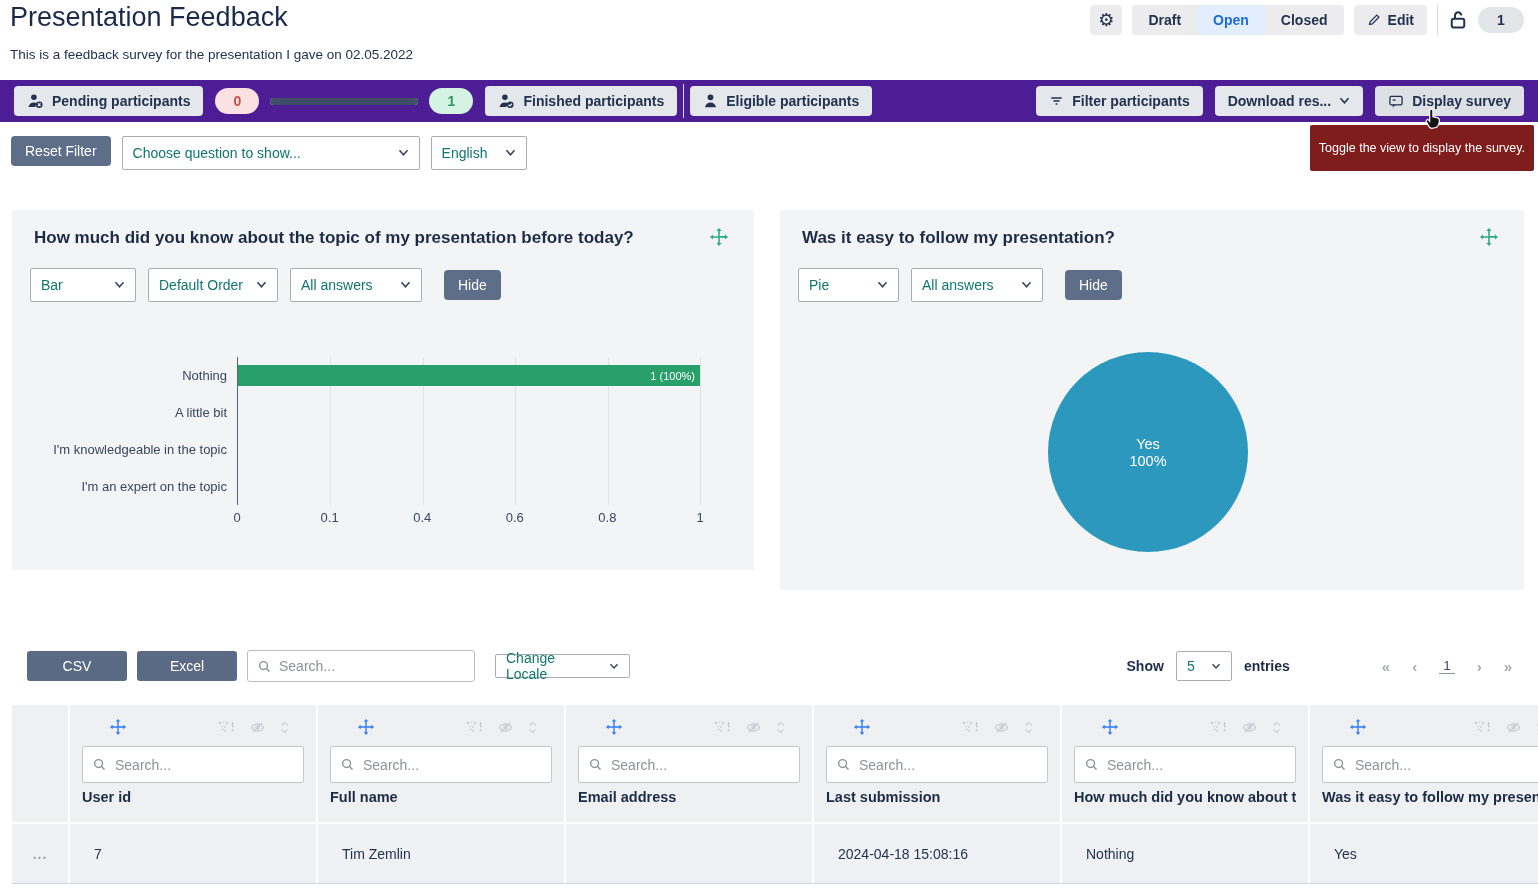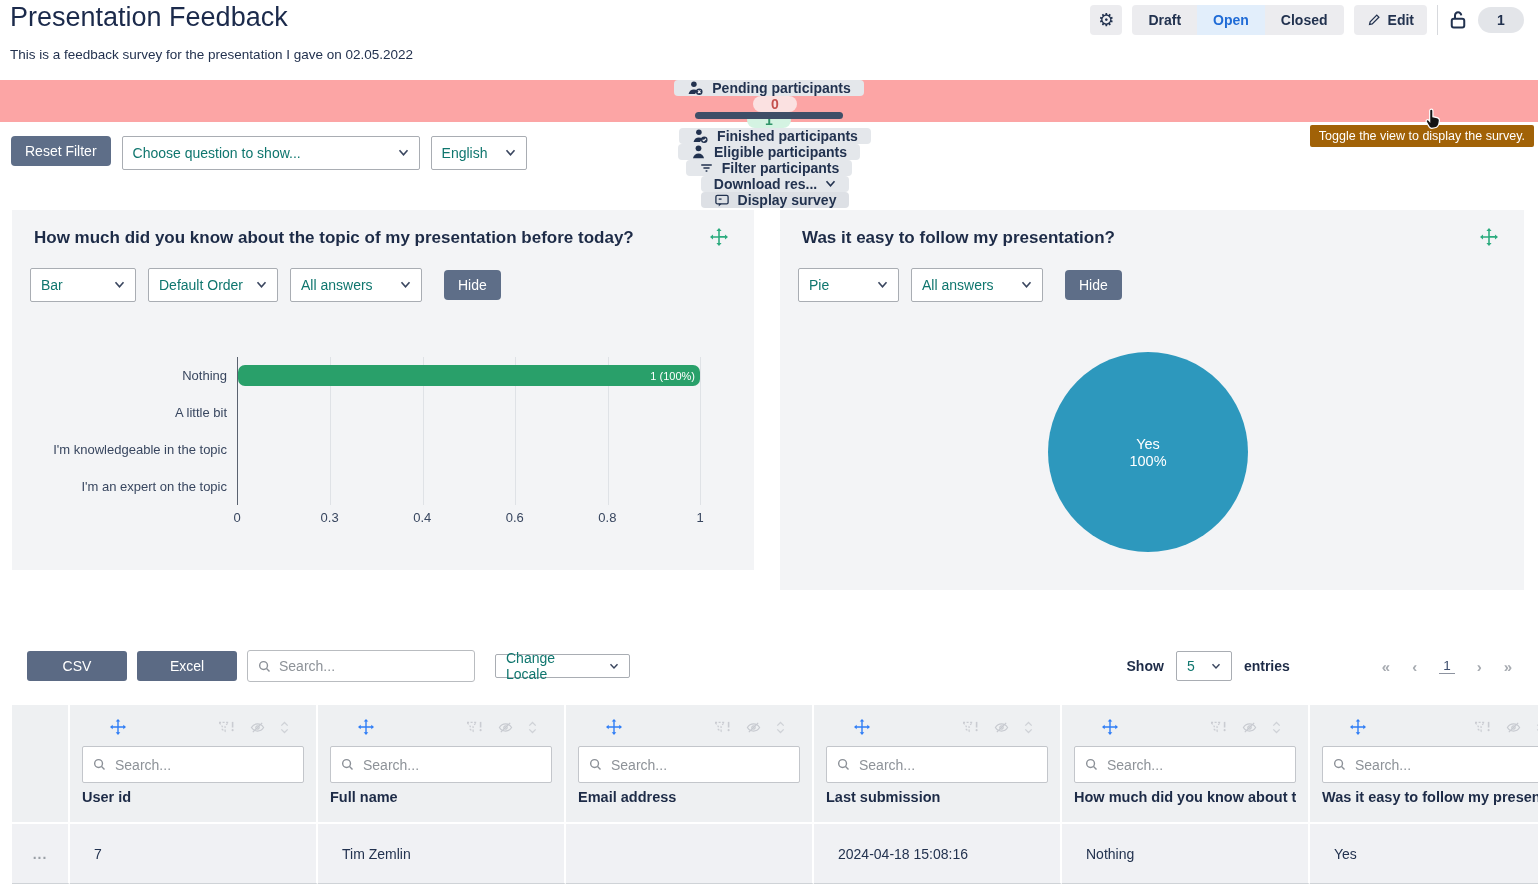--- a/index.html
+++ b/index.html
@@ -13,32 +13,32 @@
   .hdr-right  { position:absolute; top:4px; right:14px; display:flex; align-items:center; gap:10px; height:32px; }
   .icon-btn   { width:32px; height:30px; background:#ececef; border-radius:4px; display:flex; align-items:center; justify-content:center; cursor:pointer; font-size:18px; color:#22324f; }
   .seg        { display:flex; background:#ececef; border-radius:4px; overflow:hidden; height:30px; }
   .seg-item   { padding:0 16px; line-height:30px; font-size:14px; font-weight:600; color:#22324f; cursor:pointer; }
   .seg-item.active { color:#1f6bd6; background:#e2eefb; }
   .btn-gray   { display:flex; align-items:center; gap:7px; background:#ececef; border-radius:4px; height:30px; padding:0 13px; font-size:14px; font-weight:600; color:#22324f; cursor:pointer; white-space:nowrap; }
   .vdiv       { width:1px; height:30px; background:#d7d9dd; }
   .pill-count { background:#e3e5e9; border-radius:13px; min-width:46px; height:26px; display:flex; align-items:center; justify-content:center; font-size:14px; font-weight:600; color:#22324f; cursor:pointer; }
 
   
-  .strip { position:absolute; left:0; top:80px; width:1538px; height:42px; background:#fca5a5; display:flex; align-items:center; padding:0 14px;flex-direction:column; }
+  .strip { position:absolute; left:0; top:80px; width:1538px; height:42px; background:#4c1d95; display:flex; align-items:center; padding:0 14px; }
   .strip .grow { flex:1; }
   .strip-btn { display:flex; align-items:center; gap:8px; background:#e4e7eb; border-radius:4px; height:30px; padding:0 13px; font-size:14px; font-weight:600; color:#22324f; cursor:pointer; white-space:nowrap; }
   .strip-btn.hovered { background:#dde0e5; }
   .mini-pill { border-radius:13px; min-width:44px; height:26px; display:flex; align-items:center; justify-content:center; font-size:14px; font-weight:700; }
   .pill-red   { background:#fbe1e1; color:#c4504d; margin-left:12px; }
   .pill-green { background:#d4f3e2; color:#2f9468; }
   .progress-track { width:148px; height:7px; border-radius:4px; background:#cfd3da; margin:0 11px; position:relative; }
   .progress-fill  { position:absolute; left:0; top:0; height:7px; border-radius:4px; background:#3f4e67; }
   .strip .vdiv { margin:0 6px; height:34px; }
 
-  .tooltip { position:absolute; top:125px; right:4px; background:#a16207; color:#fff; font-size:12.5px; padding:4px 9px; border-radius:2px; z-index:30; }
+  .tooltip { position:absolute; top:125px; right:4px; background:#7f1d1d; color:#fff; font-size:12.5px; padding:16px 9px; border-radius:2px; z-index:30; }
   .cursor  { position:absolute; left:1421px; top:104px; z-index:40; }
 
   
   .filter-row { position:absolute; left:11px; top:136px; display:flex; gap:11px; align-items:flex-start; }
   .btn-slate { background:#5e6e88; color:#fff; border-radius:4px; height:30px; padding:0 14px; font-size:14px; display:flex; align-items:center; cursor:pointer; }
   .sel { background:#fff; border:1px solid #a9adb3; border-radius:2px; height:34px; padding:0 10px; display:flex; align-items:center; justify-content:space-between; font-size:14px; color:#0f766e; cursor:pointer; gap:10px; }
 
   
   .panel { position:absolute; background:#f3f4f6; }
   .panel-bar { left:12px; top:210px; width:742px; height:360px; }
@@ -262,37 +262,37 @@
     <span>I'm knowledgeable in the topic</span>
     <span>I'm an expert on the topic</span>
   </div>
   <div class="bplot">
     <div class="gl" style="left:20%"></div>
       <div class="gl" style="left:40%"></div>
     <div class="gl" style="left:60%"></div>
       <div class="gl" style="left:80%"></div>
     <div class="gl" style="left:100%"></div>
     <div class="brow" style="top:0">
-      <div class="bfill" style="width: 100%; background: rgb(41, 160, 106); border-radius: 7px;">
+      <div class="bfill" style="width: 100%; background: rgb(41, 160, 106);">
           <span>1 (100%)</span>
         </div>
     </div>
     <div class="brow" style="top:37px">
       
     </div>
     <div class="brow" style="top:74px">
       
     </div>
     <div class="brow" style="top:111px">
       
     </div>
   </div>
   <div class="xticks">
     <span style="left:0%">0</span>
-    <span style="left:20%">0.3</span>
+    <span style="left:20%">0.1</span>
     <span style="left:40%">0.4</span>
     <span style="left:60%">0.6</span>
     <span style="left:80%">0.8</span>
     <span style="left:100%">1</span>
   </div>
 </div>
 
 <div class="panel panel-pie">
   <div class="panel-title">Was it easy to follow my presentation?</div>
   <div class="move-handle">

